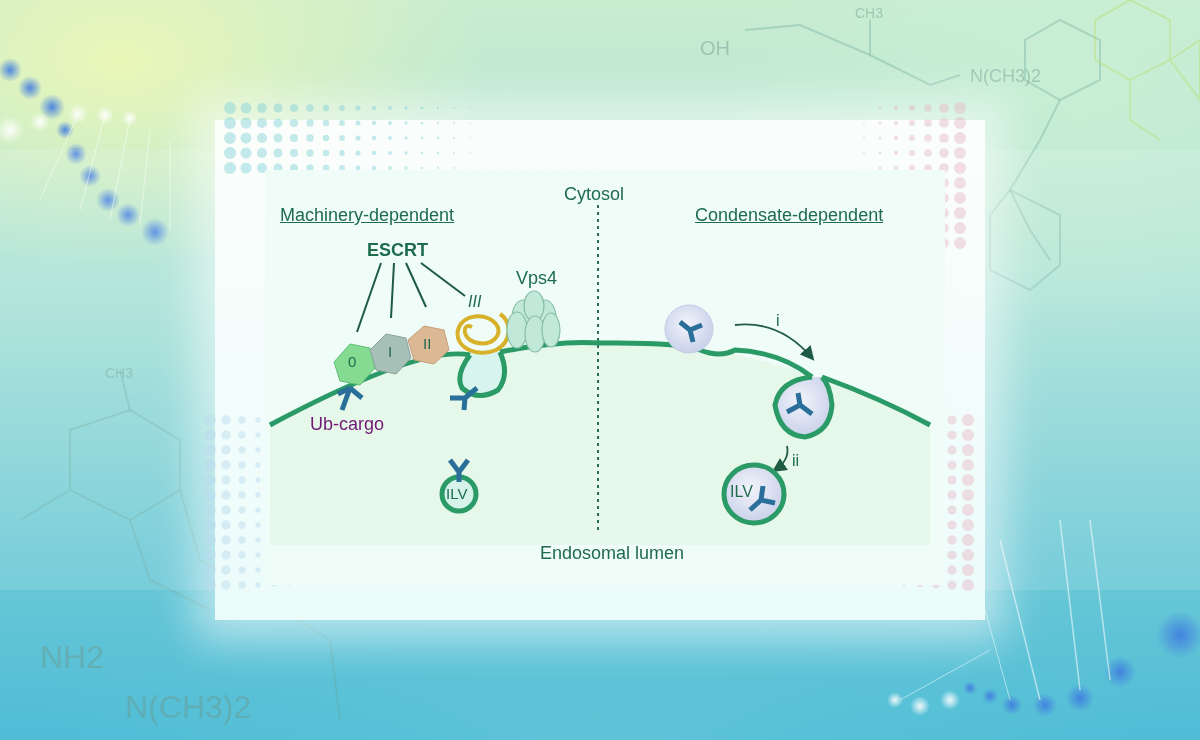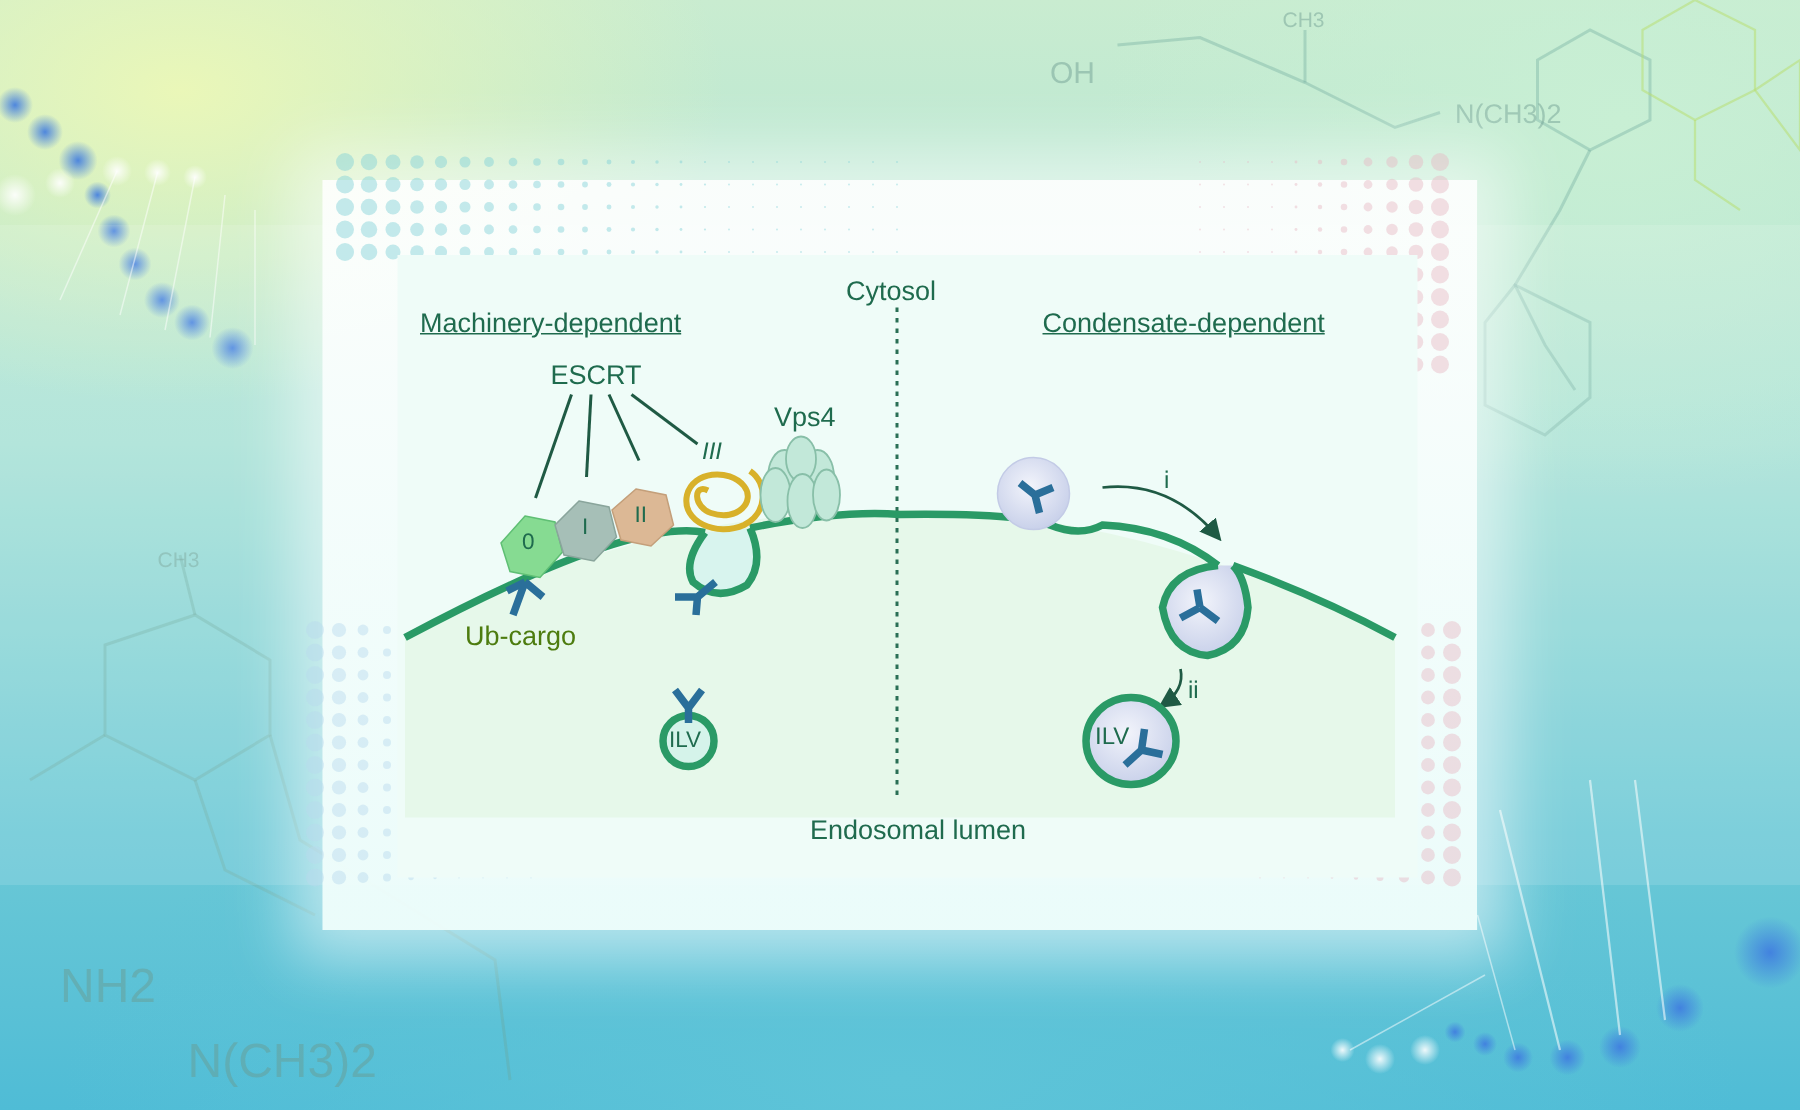--- a/index.html
+++ b/index.html
@@ -10,21 +10,21 @@
       radial-gradient(ellipse 700px 300px at 600px 720px, #5ec4d8 0%, rgba(94,196,216,0) 80%),
       linear-gradient(180deg,#c9ecd0 0%, #a9e2d6 40%, #6cc9d6 75%, #4fbcd6 100%);}
   .bg-layer{position:absolute;inset:0;}
   .band{position:absolute;left:0;right:0;top:150px;height:440px;background:rgba(255,255,255,0.12);}
   .panel{position:absolute;left:215px;top:120px;width:770px;height:500px;
     background:linear-gradient(180deg,rgba(255,255,255,0.92),rgba(242,255,252,0.95));
     box-shadow:0 0 40px 20px rgba(255,255,255,0.55);}
   .panel-inner{position:absolute;left:265px;top:170px;width:680px;height:415px;background:#effcf8;}
   svg{position:absolute;left:0;top:0;}
   .lbl{position:absolute;color:#1f6b4e;font-size:18px;white-space:nowrap;}
-  .lbl-blue{color:#4d7c0f;}
+  .lbl-blue{color:#701a75;}
 </style>
 </head>
 <body>
 
 <div class="bg-layer">
   <svg width="1200" height="740">
     <defs>
       <radialGradient id="blob" cx="50%" cy="50%" r="50%">
         <stop offset="0%" stop-color="#3f7be0" stop-opacity="0.9"></stop>
         <stop offset="100%" stop-color="#3f7be0" stop-opacity="0"></stop>
@@ -648,21 +648,21 @@
 
   <ellipse cx="754" cy="494" rx="30" ry="29" fill="url(#cond)" stroke="#2a9a66" stroke-width="5"></ellipse>
   <g stroke="#2a6f9a" stroke-width="5" fill="none">
     <path d="M761,500 L750,510 M761,500 L775,503 M761,500 L763,486"></path>
   </g>
 </svg>
 
 <div class="lbl" style="left:564px;top:164px;margin-top:20px;">Cytosol</div>
 <div class="lbl" style="left:280px;top:205px;text-decoration:underline;">Machinery-dependent</div>
 <div class="lbl" style="left:695px;top:205px;text-decoration:underline;">Condensate-dependent</div>
-<div class="lbl" style="left:367px;top:240px;">ESCRT</div>
+<div class="lbl" style="left:367px;top:240px;font-weight:bold;">ESCRT</div>
 <div class="lbl" style="left:500px;top:268px;margin-left:16px;">Vps4</div>
 <div class="lbl" style="left:468px;top:293px;font-size:16px;font-style:italic;">III</div>
 <div class="lbl" style="left:348px;top:353px;font-size:15px;">0</div>
 <div class="lbl" style="left:388px;top:343px;font-size:15px;">I</div>
 <div class="lbl" style="left:423px;top:335px;font-size:15px;">II</div>
 <div class="lbl lbl-blue" style="left:310px;top:414px;">Ub-cargo</div>
 <div class="lbl" style="left:446px;top:485px;font-size:15px;">ILV</div>
 <div class="lbl" style="left:776px;top:312px;font-size:16px;">i</div>
 <div class="lbl" style="left:792px;top:452px;font-size:16px;">ii</div>
 <div class="lbl" style="left:730px;top:483px;font-size:16px;">ILV</div>

